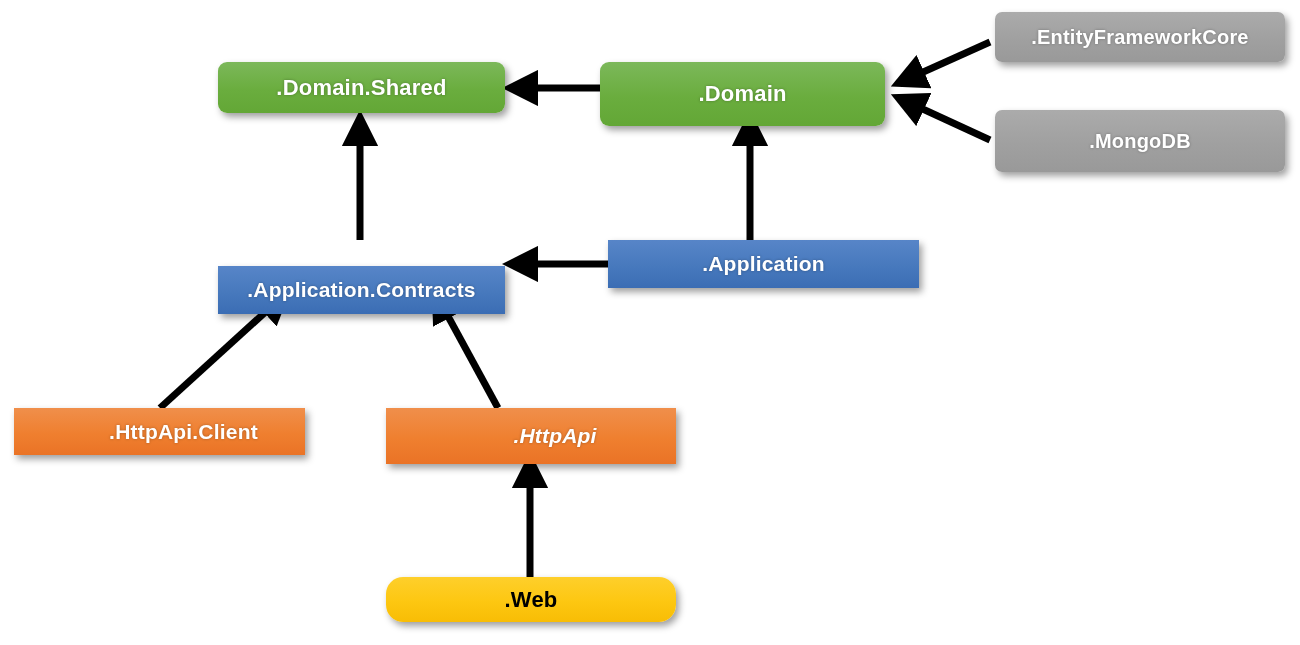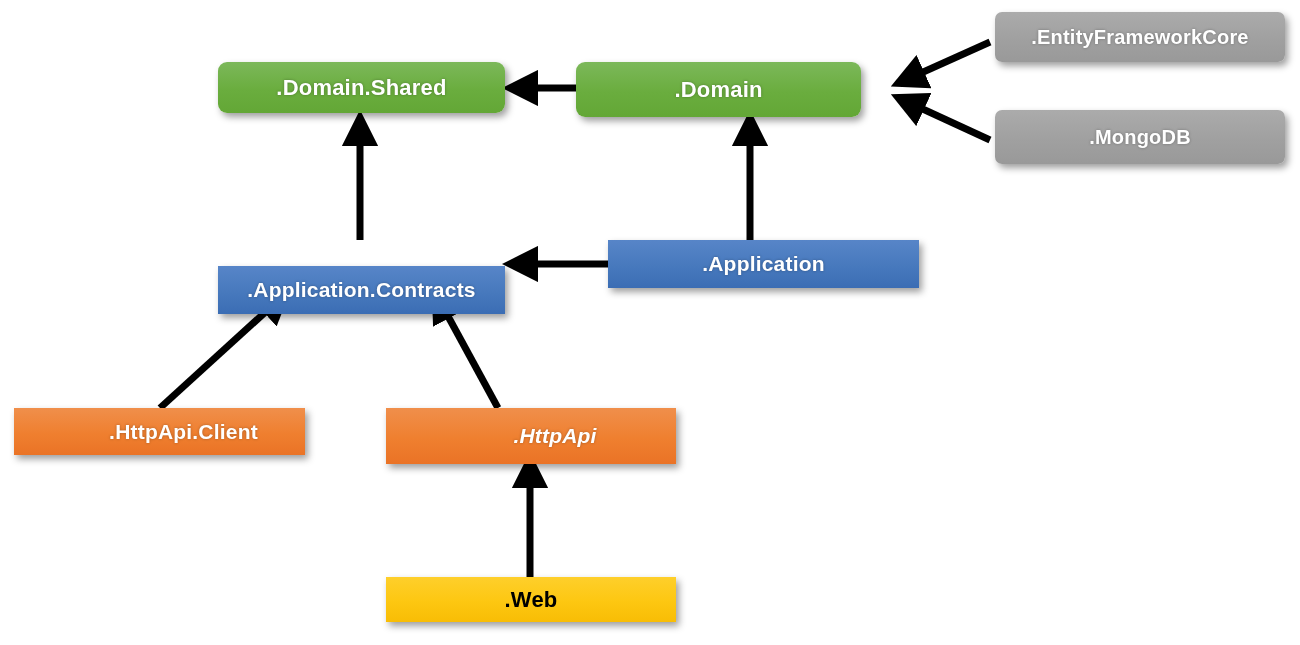--- a/index.html
+++ b/index.html
@@ -52,20 +52,21 @@
   .node-orange {
     background: linear-gradient(180deg, #f08f4b 0%, #ef7f2f 55%, #ea7326 100%);
     font-size: 21px;
     padding-left: 48px;
   }
   .node-yellow {
     background: linear-gradient(180deg, #fecf2b 0%, #fdc711 55%, #f8bd05 100%);
     color: #000000;
     text-shadow: none;
     font-size: 22px;
+    border-radius: 17px;
   }
   .node-gray {
     background: linear-gradient(180deg, #ababab 0%, #a0a0a0 55%, #999999 100%);
     border-radius: 7px;
     font-size: 20px;
   }
 </style>
 </head>
 <body>
 
@@ -87,27 +88,27 @@
         <line x1="160" y1="408" x2="283" y2="296" stroke="#000000" stroke-width="7" marker-end="url(#arrowhead)"></line>
         <line x1="498" y1="408" x2="437" y2="296" stroke="#000000" stroke-width="7" marker-end="url(#arrowhead)"></line>
         <line x1="530" y1="577" x2="530" y2="463" stroke="#000000" stroke-width="7" marker-end="url(#arrowhead)"></line>
       </g>
   </svg>
 
   <div id="nodes-group">
       <div class="node node-green" style="left: 218px; top: 62px; width: 287px; height: 51px;">
         <span>.Domain.Shared</span>
       </div>
-      <div class="node node-green" style="left: 576px; top: 62px; width: 285px; height: 55px;">
+      <div class="node node-green" style="left: 600px; top: 62px; width: 285px; height: 64px;">
         <span>.Domain</span>
       </div>
       <div class="node node-gray" style="left: 995px; top: 12px; width: 290px; height: 50px;">
         <span>.EntityFrameworkCore</span>
       </div>
-      <div class="node node-gray" style="left: 995px; top: 110px; width: 290px; height: 54px;">
+      <div class="node node-gray" style="left: 995px; top: 110px; width: 290px; height: 62px;">
         <span>.MongoDB</span>
       </div>
       <div class="node node-blue" style="left: 218px; top: 240px; width: 287px; height: 48px; margin-top: 26px;">
         <span>.Application.Contracts</span>
       </div>
       <div class="node node-blue" style="left: 608px; top: 240px; width: 311px; height: 48px;">
         <span>.Application</span>
       </div>
       <div class="node node-orange" style="left: 14px; top: 408px; width: 291px; height: 47px;">
         <span>.HttpApi.Client</span>

